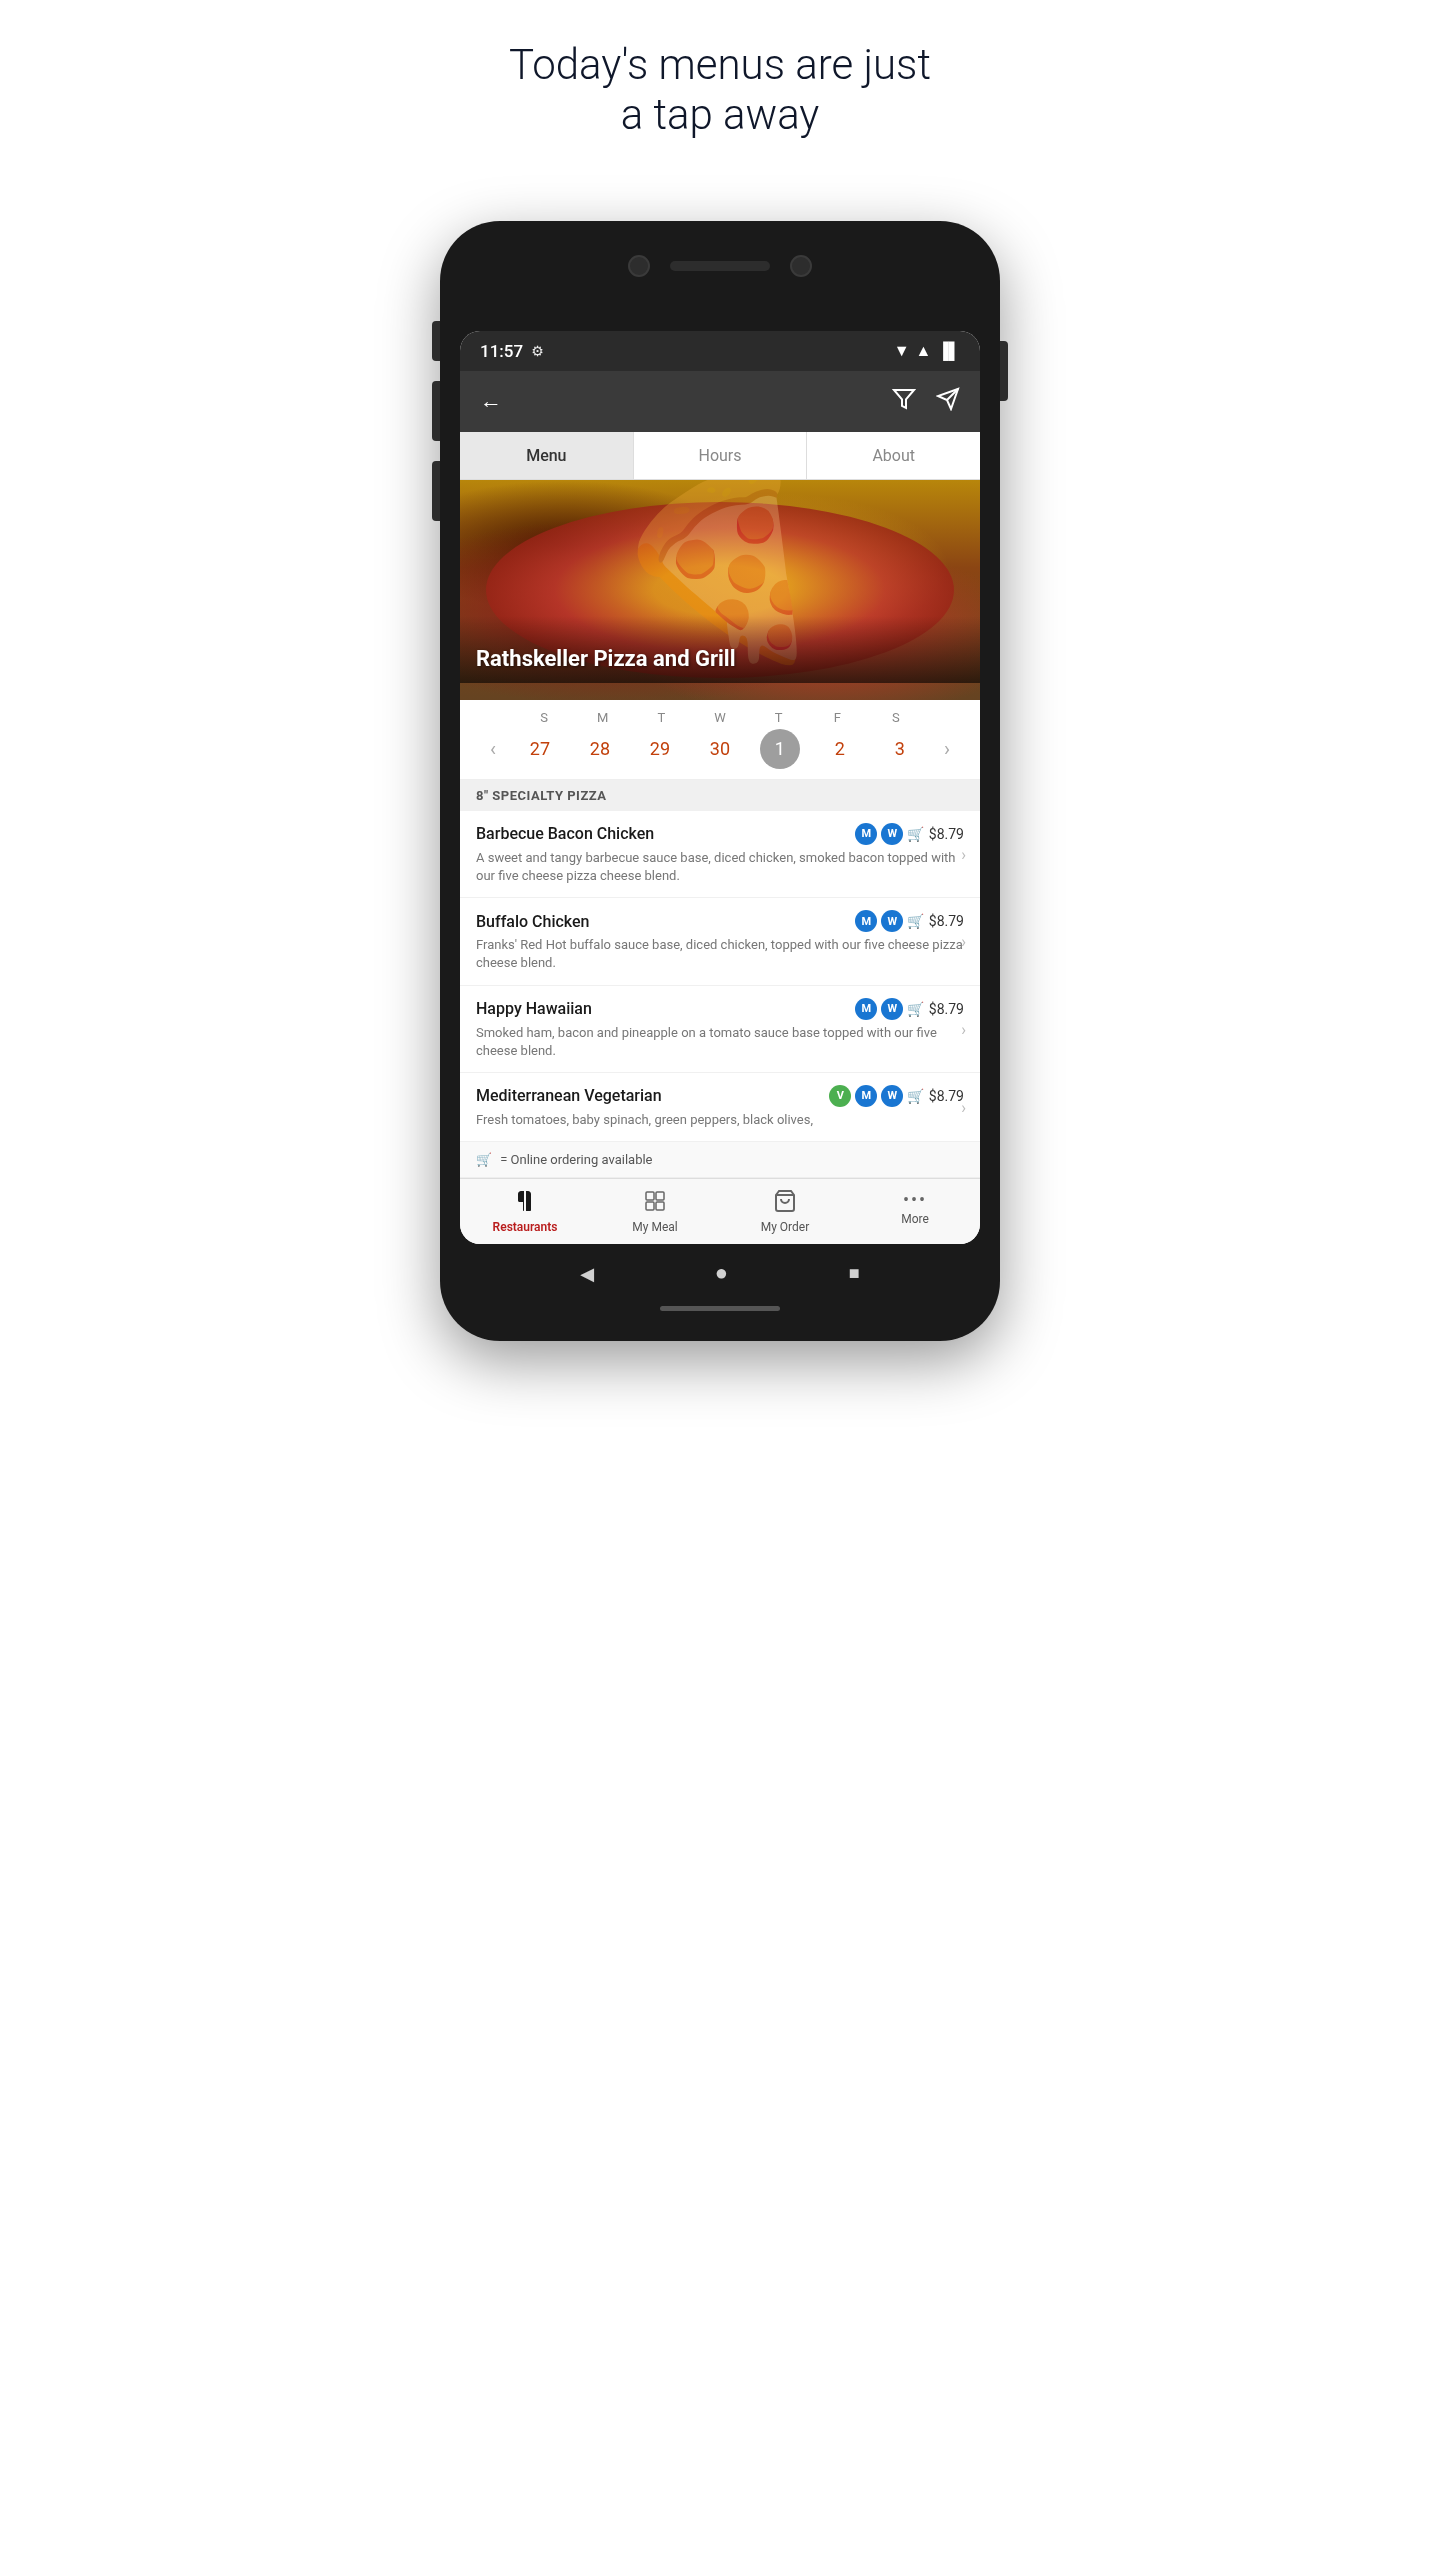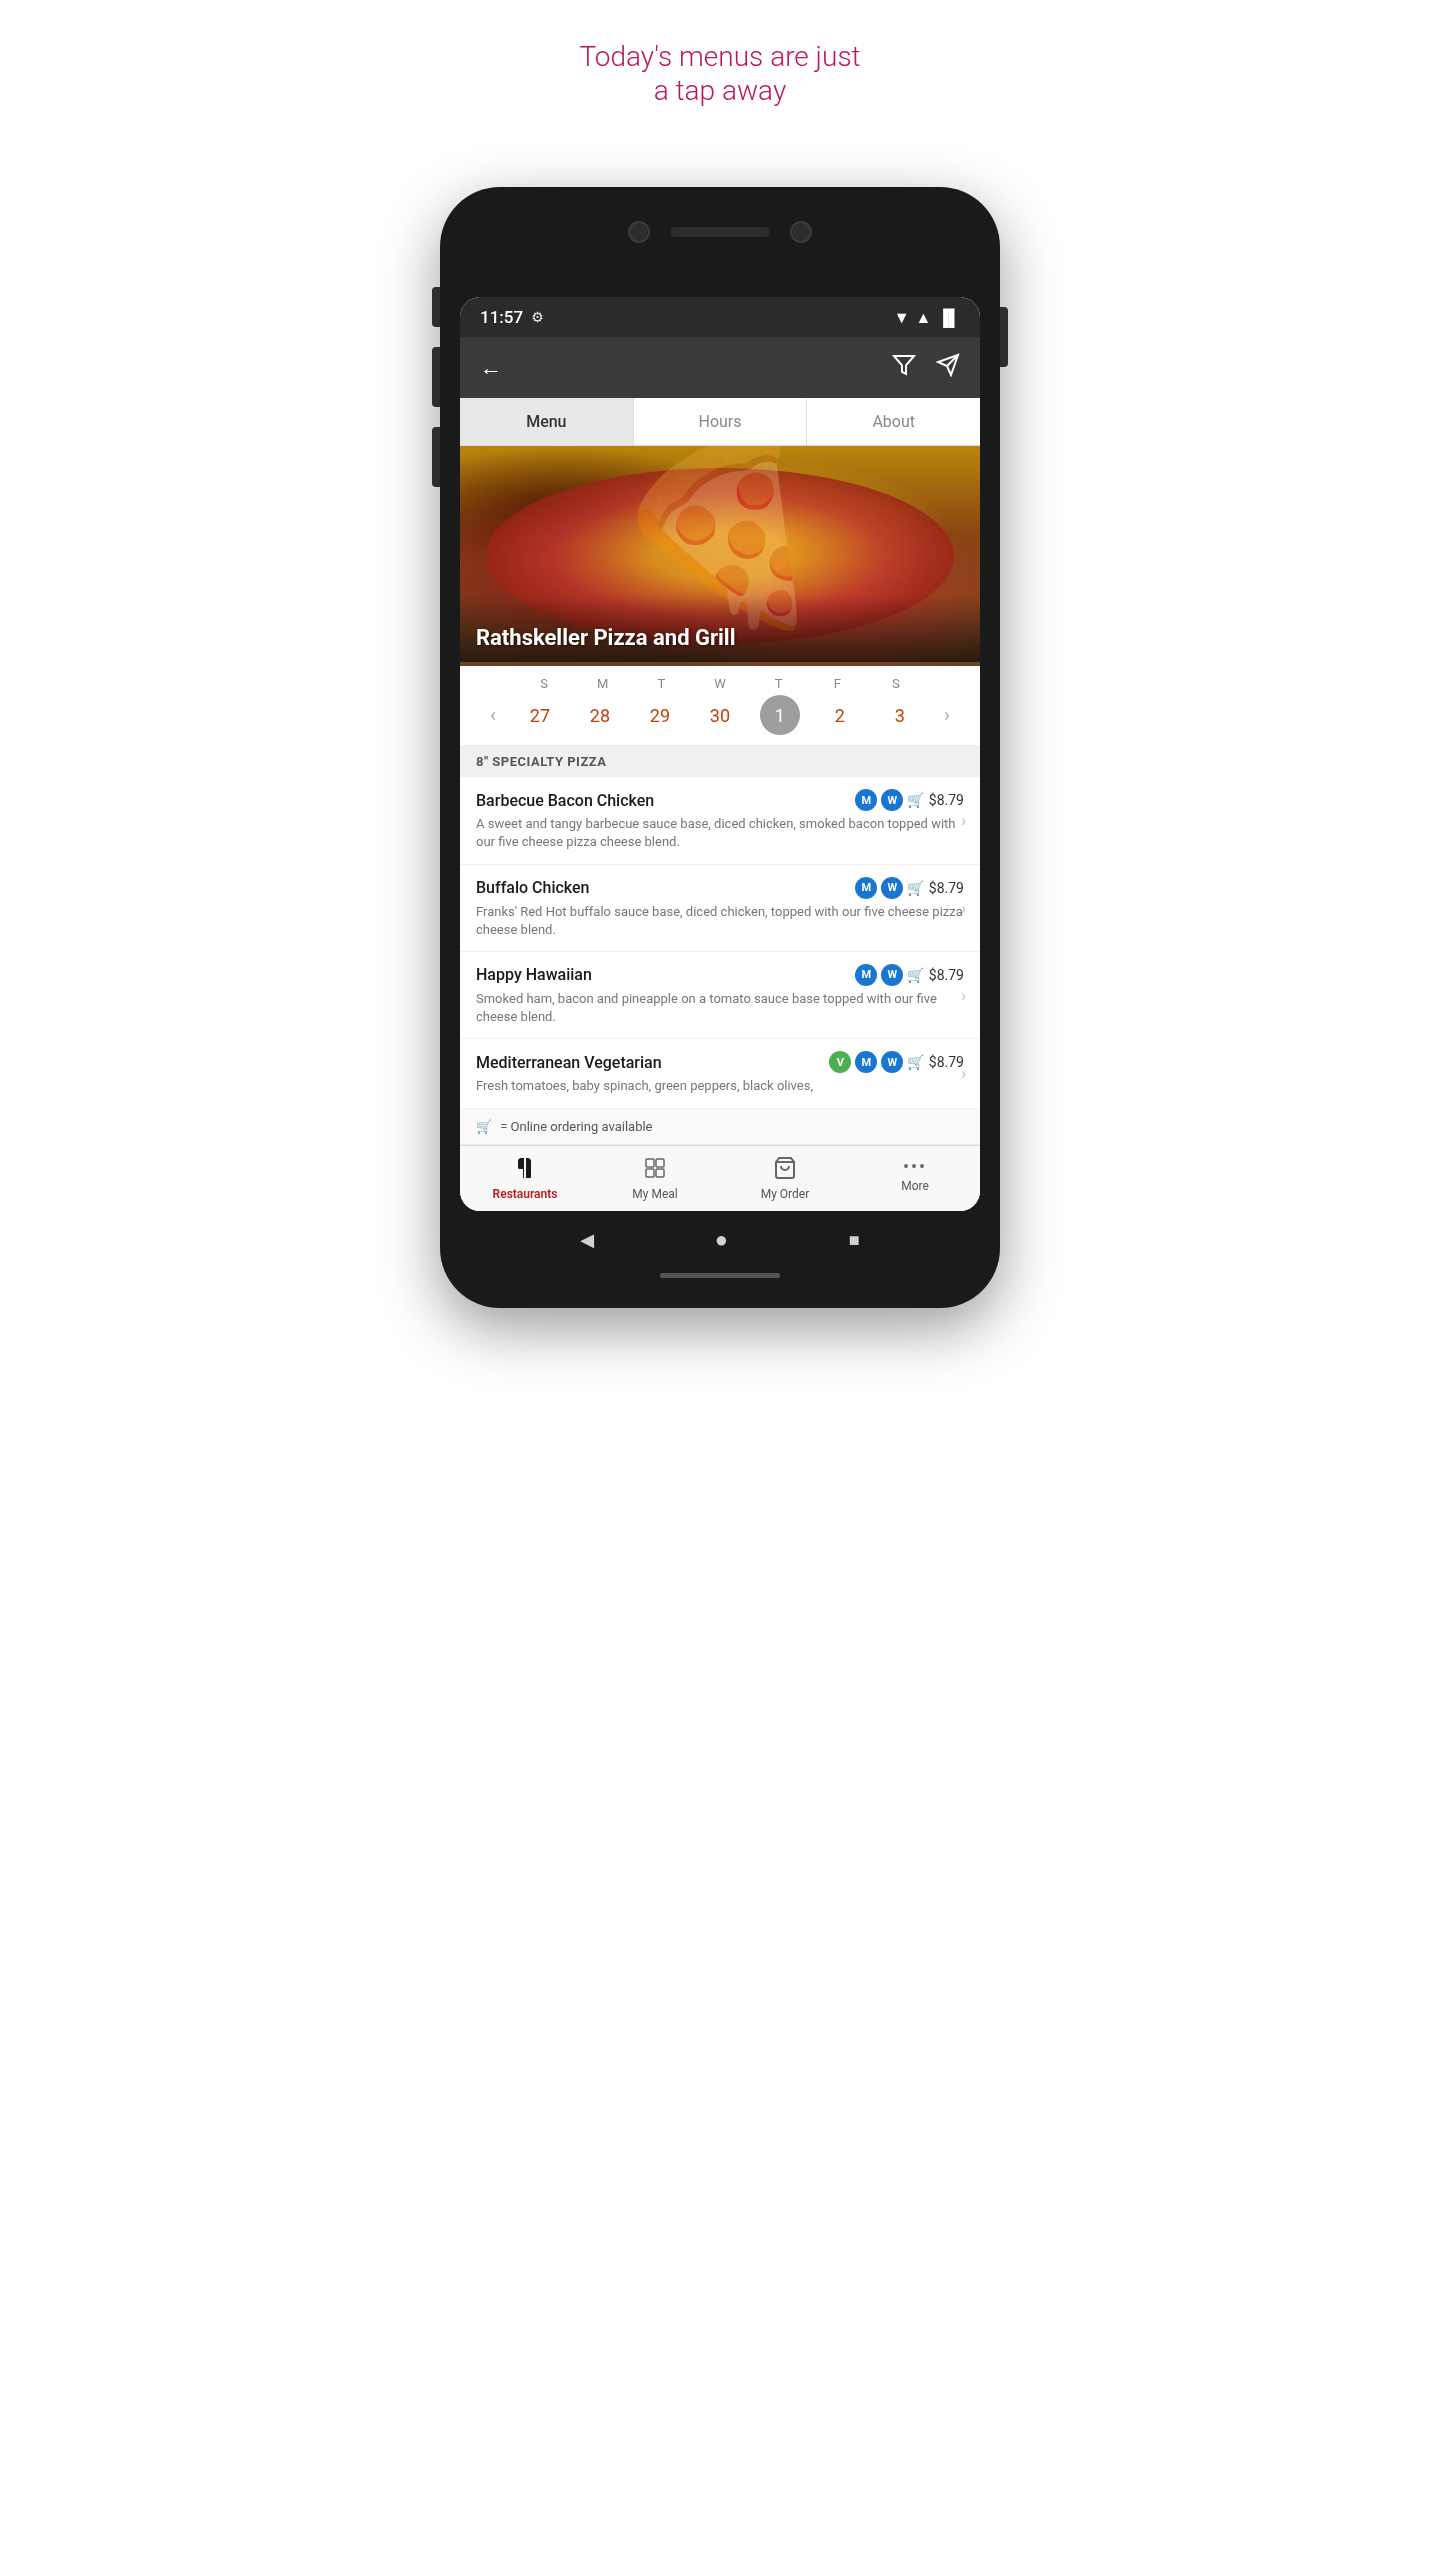--- a/index.html
+++ b/index.html
@@ -6,24 +6,24 @@
     body {
       background: #ffffff;
       font-family: -apple-system, BlinkMacSystemFont, 'Segoe UI', Roboto, sans-serif;
       display: flex;
       flex-direction: column;
       align-items: center;
       min-height: 100vh;
       padding: 40px 0 60px;
     }
     .page-title {
-      font-size: 28px;
+      font-size: 42px;
       font-weight: 300;
       text-align: center;
-      color: #be185d;
+      color: #0f172a;
       line-height: 1.2;
       margin-bottom: 40px;
       max-width: 500px;
     }
     .phone-outer {
       width: 560px;
       background: #1a1a1a;
       border-radius: 60px;
       padding: 20px;
       box-shadow: 0 20px 60px rgba(0,0,0,0.4);
@@ -163,21 +163,21 @@
       content: '🍕';
       position: absolute;
       font-size: 180px;
       top: -20px;
       left: 50%;
       transform: translateX(-50%);
       opacity: 0.3;
     }
     .hero-title {
       position: absolute;
-      bottom: 4px;
+      bottom: 17px;
       left: 0;
       right: 0;
       padding: 30px 16px 12px;
       background: linear-gradient(transparent, rgba(0,0,0,0.6));
       color: white;
       font-size: 22px;
       font-weight: 700;
       text-shadow: 1px 1px 3px rgba(0,0,0,0.5);
     }
     

